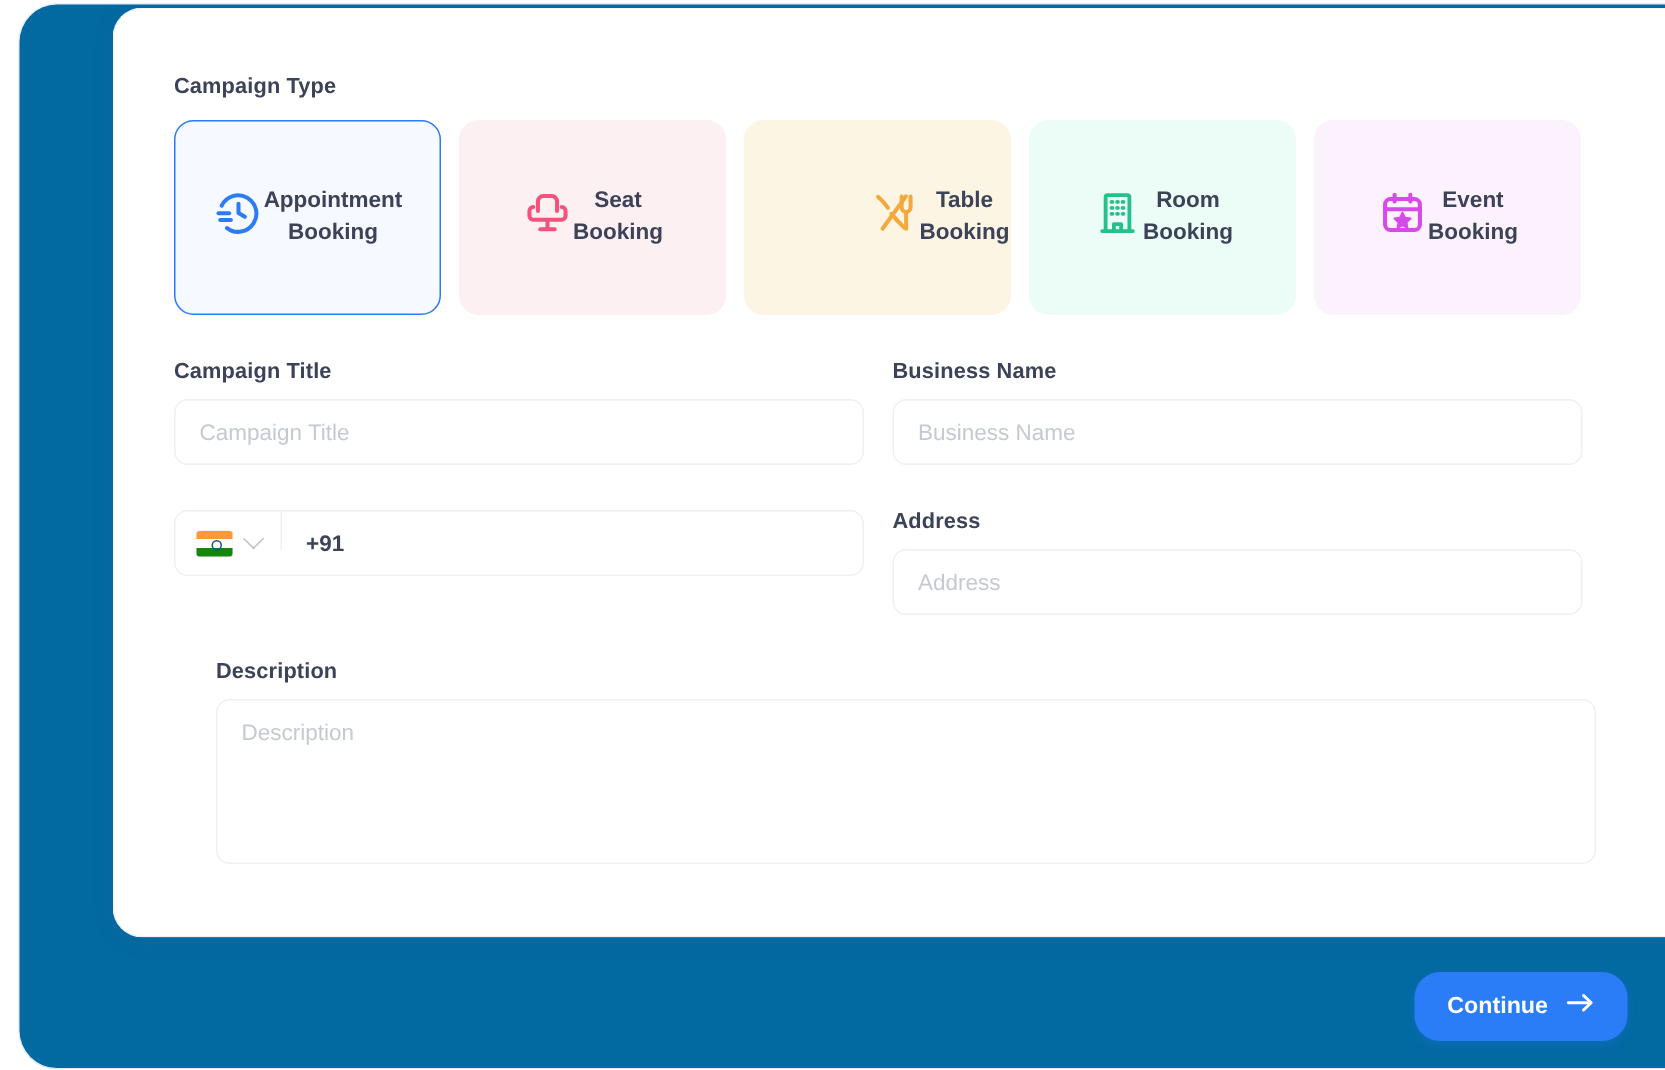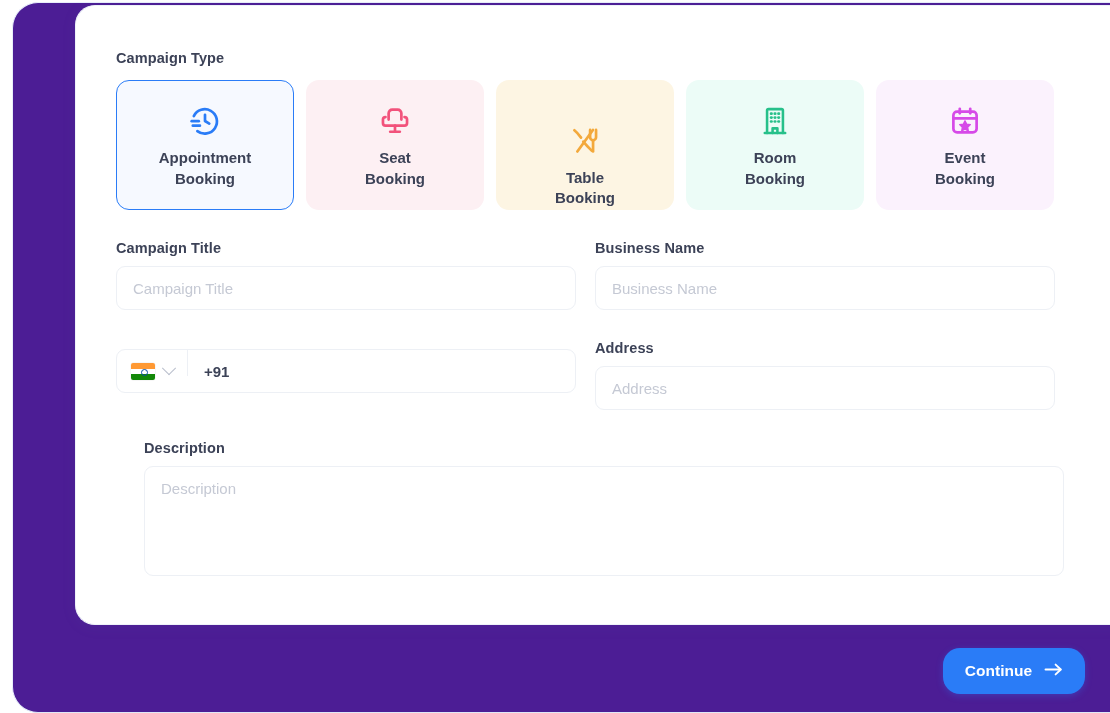--- a/index.html
+++ b/index.html
@@ -19,21 +19,21 @@
     height: 713px;
     background: #ffffff;
   }
 
   #page-shell {
     position: absolute;
     left: 12px;
     top: 2px;
     width: 1098px;
     height: 711px;
-    background: #4c1d95;
+    background: #0369a1;
     border-radius: 26px 0 0 26px;
     border-top: 1px solid #e8eefb;
     border-left: 1px solid #e8eefb;
     border-bottom: 1px solid #dfe8f7;
   }
 
   
   #form-card {
     position: absolute;
     left: 62px;
@@ -74,21 +74,20 @@
     gap: 12px;
     width: 948px;
   }
 
   .type-card {
     width: 178px;
     height: 130px;
     border-radius: 13px;
     border: 1px solid transparent;
     display: flex;
-    flex-direction: column;
     align-items: center;
     justify-content: center;
     cursor: pointer;
     position: relative;
   }
 
   .type-card .type-icon {
     height: 42px;
     display: flex;
     align-items: center;
@@ -137,21 +136,20 @@
   
   .phone-group {
     display: flex;
     align-items: flex-start;
     width: 100%;
     height: 44px;
     border: 1px solid #edf0f5;
     border-radius: 9px;
     background: #ffffff;
     overflow: hidden;
-    margin-top: 9px;
   }
 
   .country-select {
     display: flex;
     align-items: center;
     gap: 9px;
     padding: 0 13px 0 14px;
     height: 100%;
     cursor: pointer;
   }

